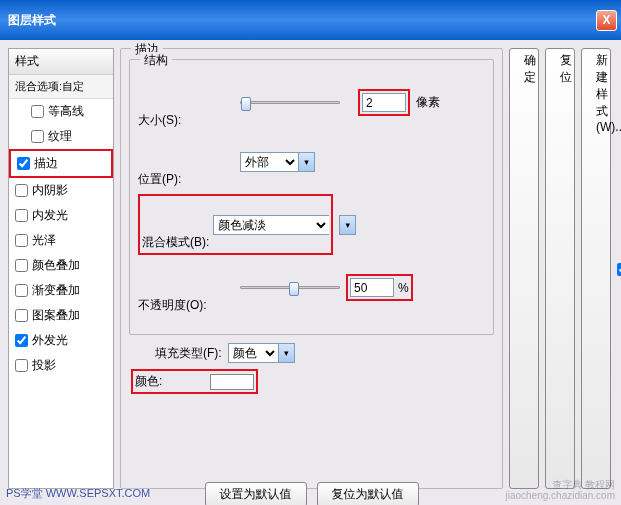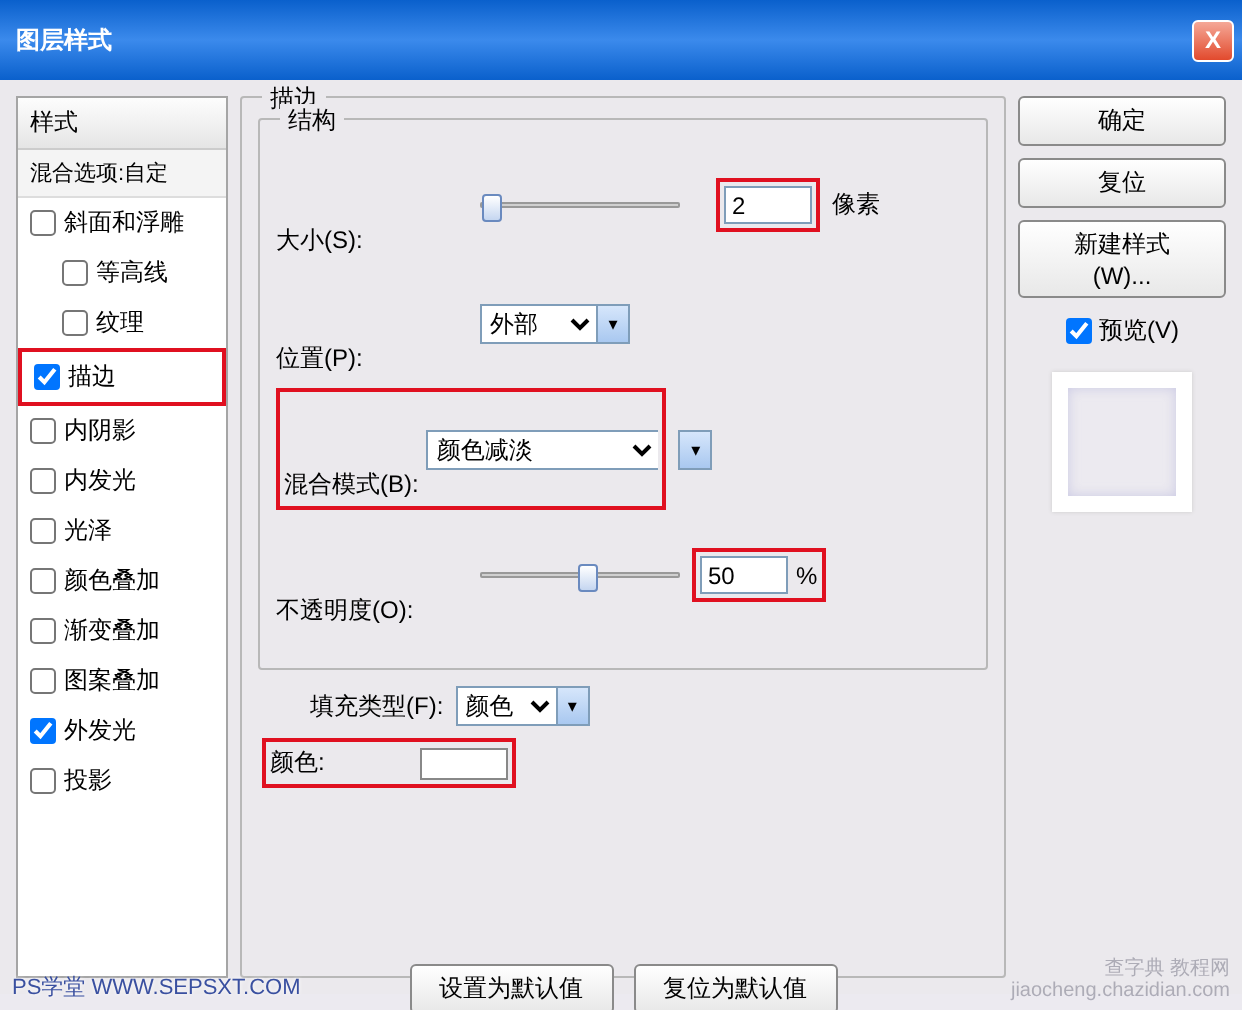--- a/index.html
+++ b/index.html
@@ -26,21 +26,21 @@
 .row-label { width: 96px; text-align: left; margin-top: 36px; }
 .slider { height: 3px; background: #d0d0d0; border: 1px solid #999; position: relative; border-radius: 1px; }
 .slider .thumb { position: absolute; top: -5px; width: 10px; height: 14px; background: linear-gradient(to bottom, #fff, #c5d6f0); border: 1px solid #6a8abf; border-radius: 2px; }
 input.text { border: 1px solid #7f9db9; padding: 1px 3px; height: 19px; background: #fff; }
 select { border: 1px solid #7f9db9; height: 20px; background: #fff; }
 .redbox { border: 2px solid #e01020; padding: 2px; display: inline-flex; align-items: center; gap: 4px; }
 
 .btn { background: linear-gradient(to bottom, #fff, #e8e8e8); border: 1px solid #8a8a8a; border-radius: 3px; padding: 3px 14px; cursor: pointer; min-width: 90px; text-align: center; }
 .btn-row { display: flex; gap: 10px; justify-content: center; margin-top: 2px; }
 
-.rightcol { width: 104px; display: flex; flex-direction: column; gap: 6px; align-items: stretch; }
+.rightcol { width: 104px; display: flex; gap: 6px; align-items: stretch; }
 .rightcol .btn { min-width: 0; width: 100%; }
 .preview-check { display: flex; align-items: center; gap: 4px; justify-content: center; margin-top: 2px; }
 .preview-box { width: 70px; height: 70px; margin: 6px auto 0; background: #eceaf0; border: 8px solid #fff; box-shadow: 0 0 6px rgba(180,180,220,0.6) inset, 0 0 2px #ccc; }
 
 .color-swatch { width: 44px; height: 16px; border: 1px solid #888; background: #fff; display: inline-block; }
 
 .watermark-left { position: absolute; left: 6px; bottom: 4px; font-size: 11px; color: #3a50a0; text-shadow: 0 0 2px #fff; }
 .watermark-right { position: absolute; right: 6px; bottom: 4px; font-size: 10px; color: rgba(80,80,100,0.4); }
 
 .combo { display:inline-flex; align-items:center; }
@@ -57,24 +57,20 @@
       <span>X</span>
     </div>
 </div>
 
 <div class="content">
 
   <div class="sidebar">
     <div class="sidebar-header">样式</div>
     <div class="sidebar-sub">混合选项:自定</div>
     <div id="style-list">
-        <div class="style-item">
-          <input type="checkbox" style="">
-          <span>斜面和浮雕</span>
-        </div>
         <div class="style-item indent">
           <input type="checkbox" style="">
           <span>等高线</span>
         </div>
         <div class="style-item indent">
           <input type="checkbox" style="">
           <span>纹理</span>
         </div>
         <div class="style-item highlight">
           <input type="checkbox" checked="" style="">

